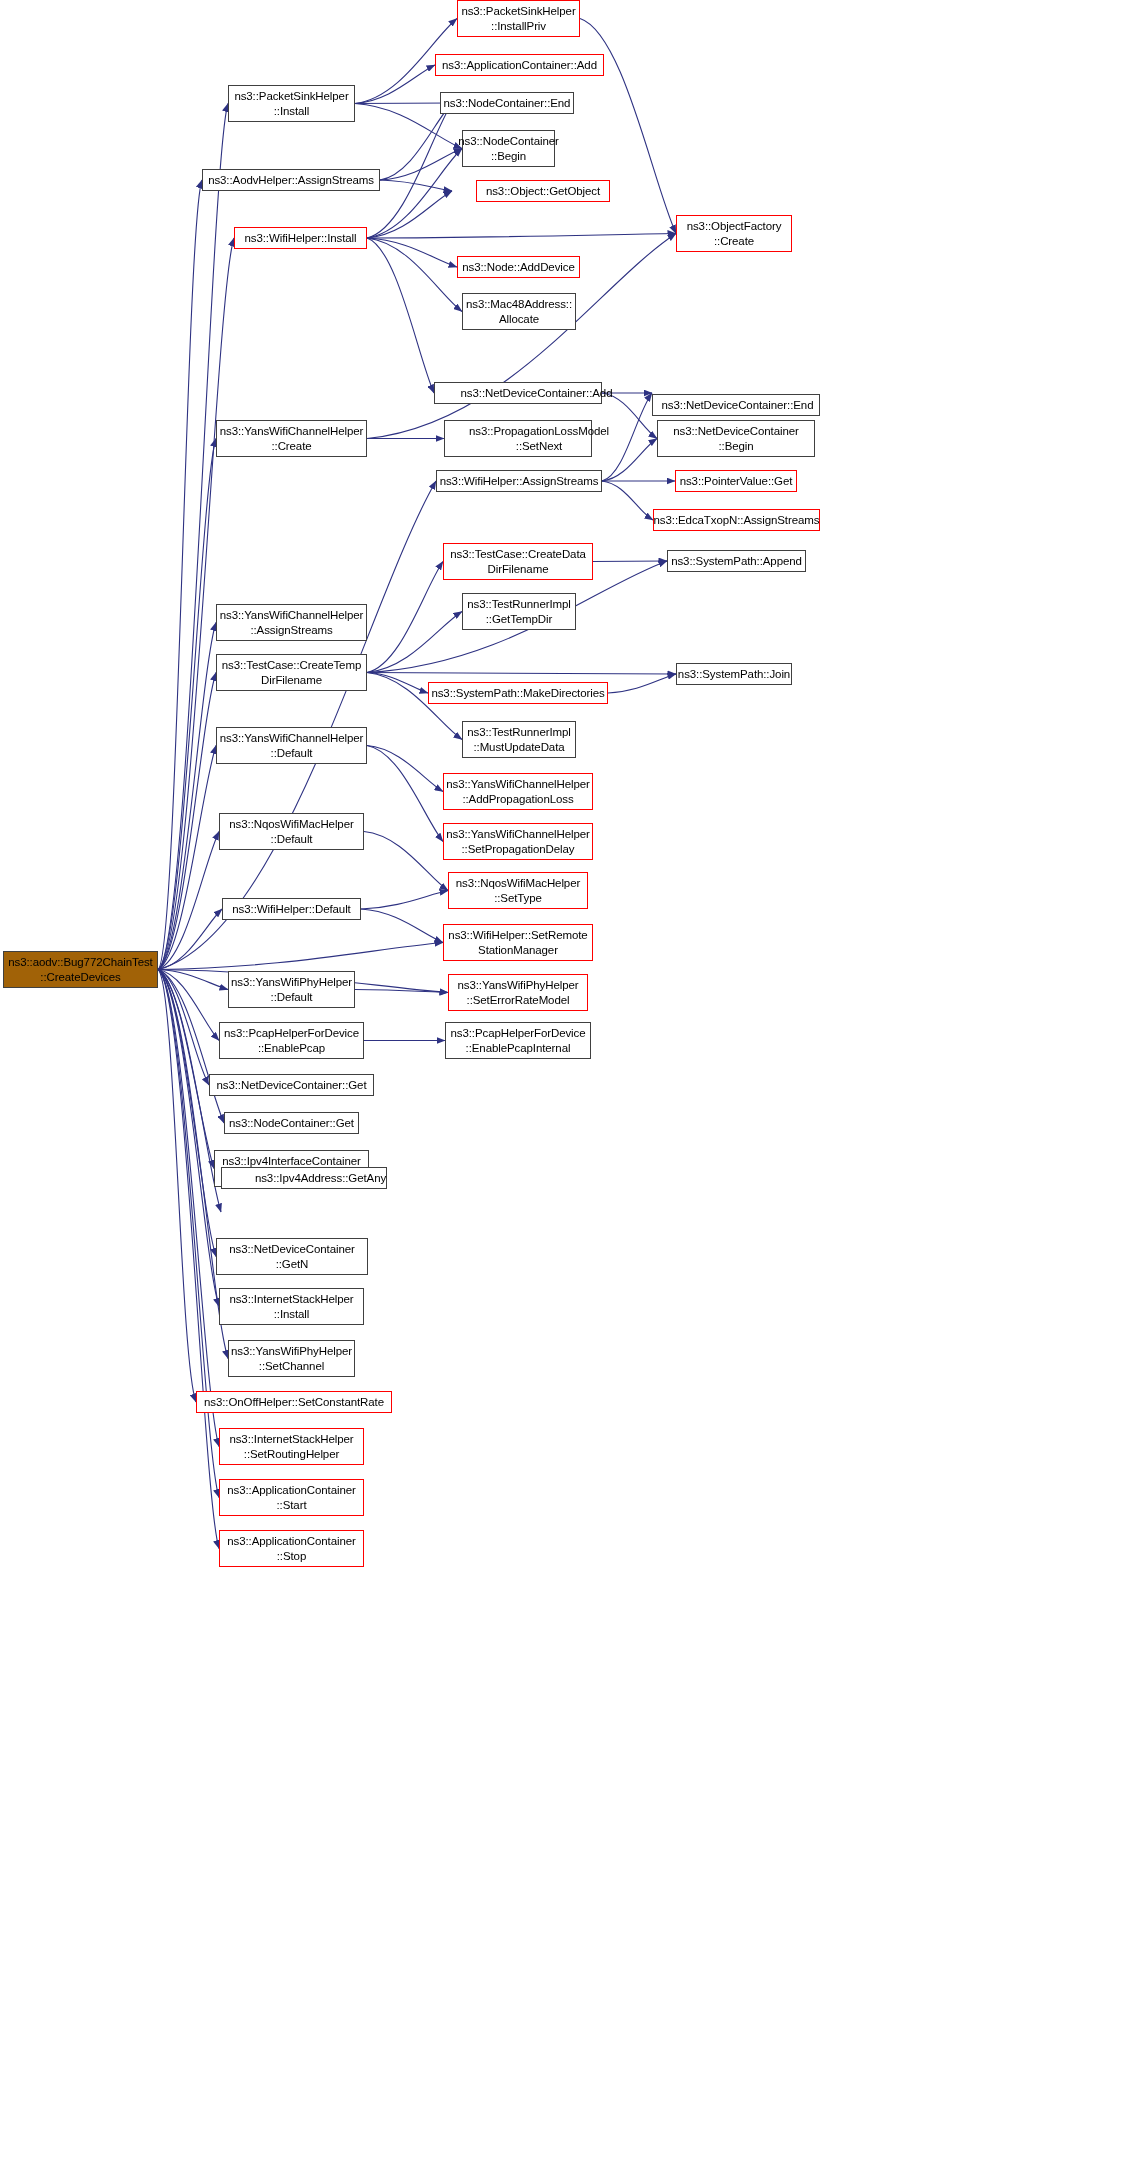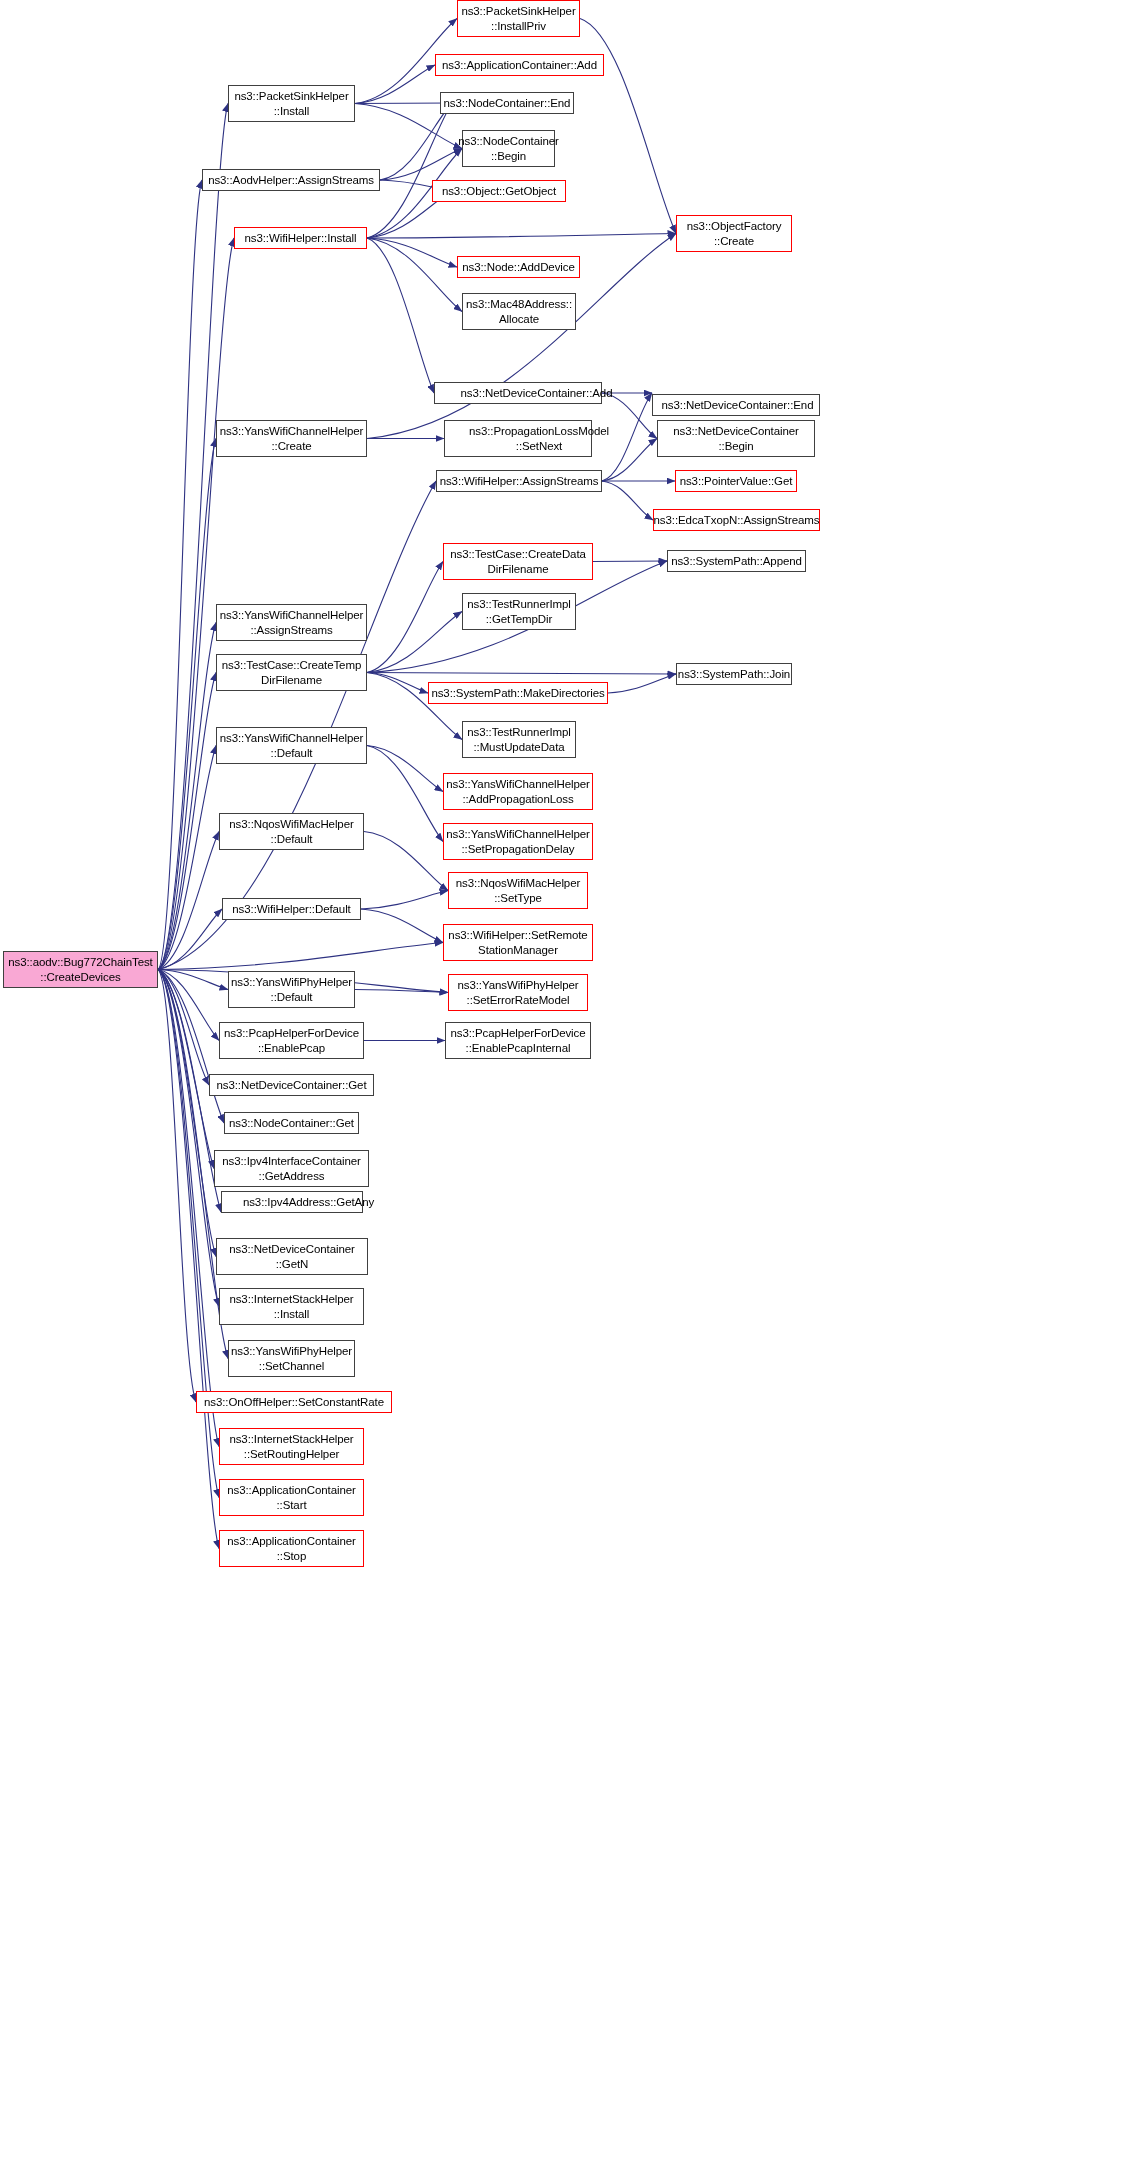--- a/index.html
+++ b/index.html
@@ -40,21 +40,21 @@
     color: #000000;
     letter-spacing: -0.1px;
     white-space: pre-line;
     padding: 0 3px;
     z-index: 2;
   }
   .node.red {
     border-color: #ff0000;
   }
   .node.root {
-    background: #f9a8d4;
+    background: #a16207;
     border-color: #404040;
   }
 </style>
 </head>
 <body>
 
 <div id="graph">
   <svg id="edge-layer" viewBox="0 0 1139 2163" width="1139" height="2163">
     <defs>
       <marker id="arrow" markerWidth="9" markerHeight="7" refX="8.5" refY="3.5" orient="auto" markerUnits="userSpaceOnUse">
@@ -131,21 +131,21 @@
       <div class="node root" style="left: 3px; top: 951px; width: 155px; height: 37px;">ns3::aodv::Bug772ChainTest
 ::CreateDevices</div>
       <div class="node" style="left: 228px; top: 85px; width: 127px; height: 37px;">ns3::PacketSinkHelper
 ::Install</div>
       <div class="node red" style="left: 457px; top: 0px; width: 123px; height: 37px;">ns3::PacketSinkHelper
 ::InstallPriv</div>
       <div class="node red" style="left: 435px; top: 54px; width: 169px; height: 22px;">ns3::ApplicationContainer::Add</div>
       <div class="node" style="left: 440px; top: 92px; width: 134px; height: 22px;">ns3::NodeContainer::End</div>
       <div class="node" style="left: 462px; top: 130px; width: 93px; height: 37px;">ns3::NodeContainer
 ::Begin</div>
-      <div class="node red" style="left: 432px; top: 180px; width: 134px; height: 22px;">ns3::Object::GetObject</div>
+      <div class="node red" style="left: 476px; top: 180px; width: 134px; height: 22px;">ns3::Object::GetObject</div>
       <div class="node" style="left: 202px; top: 169px; width: 178px; height: 22px;">ns3::AodvHelper::AssignStreams</div>
       <div class="node red" style="left: 234px; top: 227px; width: 133px; height: 22px;">ns3::WifiHelper::Install</div>
       <div class="node red" style="left: 676px; top: 215px; width: 116px; height: 37px;">ns3::ObjectFactory
 ::Create</div>
       <div class="node red" style="left: 457px; top: 256px; width: 123px; height: 22px;">ns3::Node::AddDevice</div>
       <div class="node" style="left: 462px; top: 293px; width: 114px; height: 37px;">ns3::Mac48Address::
 Allocate</div>
       <div class="node" style="left: 434px; top: 382px; width: 168px; height: 22px; padding-left: 40px;">ns3::NetDeviceContainer::Add</div>
       <div class="node" style="left: 652px; top: 394px; width: 168px; height: 22px; padding-left: 6px;">ns3::NetDeviceContainer::End</div>
       <div class="node" style="left: 657px; top: 420px; width: 158px; height: 37px;">ns3::NetDeviceContainer
@@ -188,21 +188,21 @@
       <div class="node red" style="left: 448px; top: 974px; width: 140px; height: 37px;">ns3::YansWifiPhyHelper
 ::SetErrorRateModel</div>
       <div class="node" style="left: 219px; top: 1022px; width: 145px; height: 37px;">ns3::PcapHelperForDevice
 ::EnablePcap</div>
       <div class="node" style="left: 445px; top: 1022px; width: 146px; height: 37px;">ns3::PcapHelperForDevice
 ::EnablePcapInternal</div>
       <div class="node" style="left: 209px; top: 1074px; width: 165px; height: 22px;">ns3::NetDeviceContainer::Get</div>
       <div class="node" style="left: 224px; top: 1112px; width: 135px; height: 22px;">ns3::NodeContainer::Get</div>
       <div class="node" style="left: 214px; top: 1150px; width: 155px; height: 37px;">ns3::Ipv4InterfaceContainer
 ::GetAddress</div>
-      <div class="node" style="left: 221px; top: 1191px; width: 142px; height: 22px; padding-left: 36px;">ns3::Ipv4Address::GetAny</div>
+      <div class="node" style="left: 221px; top: 1167px; width: 166px; height: 22px; padding-left: 36px;">ns3::Ipv4Address::GetAny</div>
       <div class="node" style="left: 216px; top: 1238px; width: 152px; height: 37px;">ns3::NetDeviceContainer
 ::GetN</div>
       <div class="node" style="left: 219px; top: 1288px; width: 145px; height: 37px;">ns3::InternetStackHelper
 ::Install</div>
       <div class="node" style="left: 228px; top: 1340px; width: 127px; height: 37px;">ns3::YansWifiPhyHelper
 ::SetChannel</div>
       <div class="node red" style="left: 196px; top: 1391px; width: 196px; height: 22px;">ns3::OnOffHelper::SetConstantRate</div>
       <div class="node red" style="left: 219px; top: 1428px; width: 145px; height: 37px;">ns3::InternetStackHelper
 ::SetRoutingHelper</div>
       <div class="node red" style="left: 219px; top: 1479px; width: 145px; height: 37px;">ns3::ApplicationContainer

